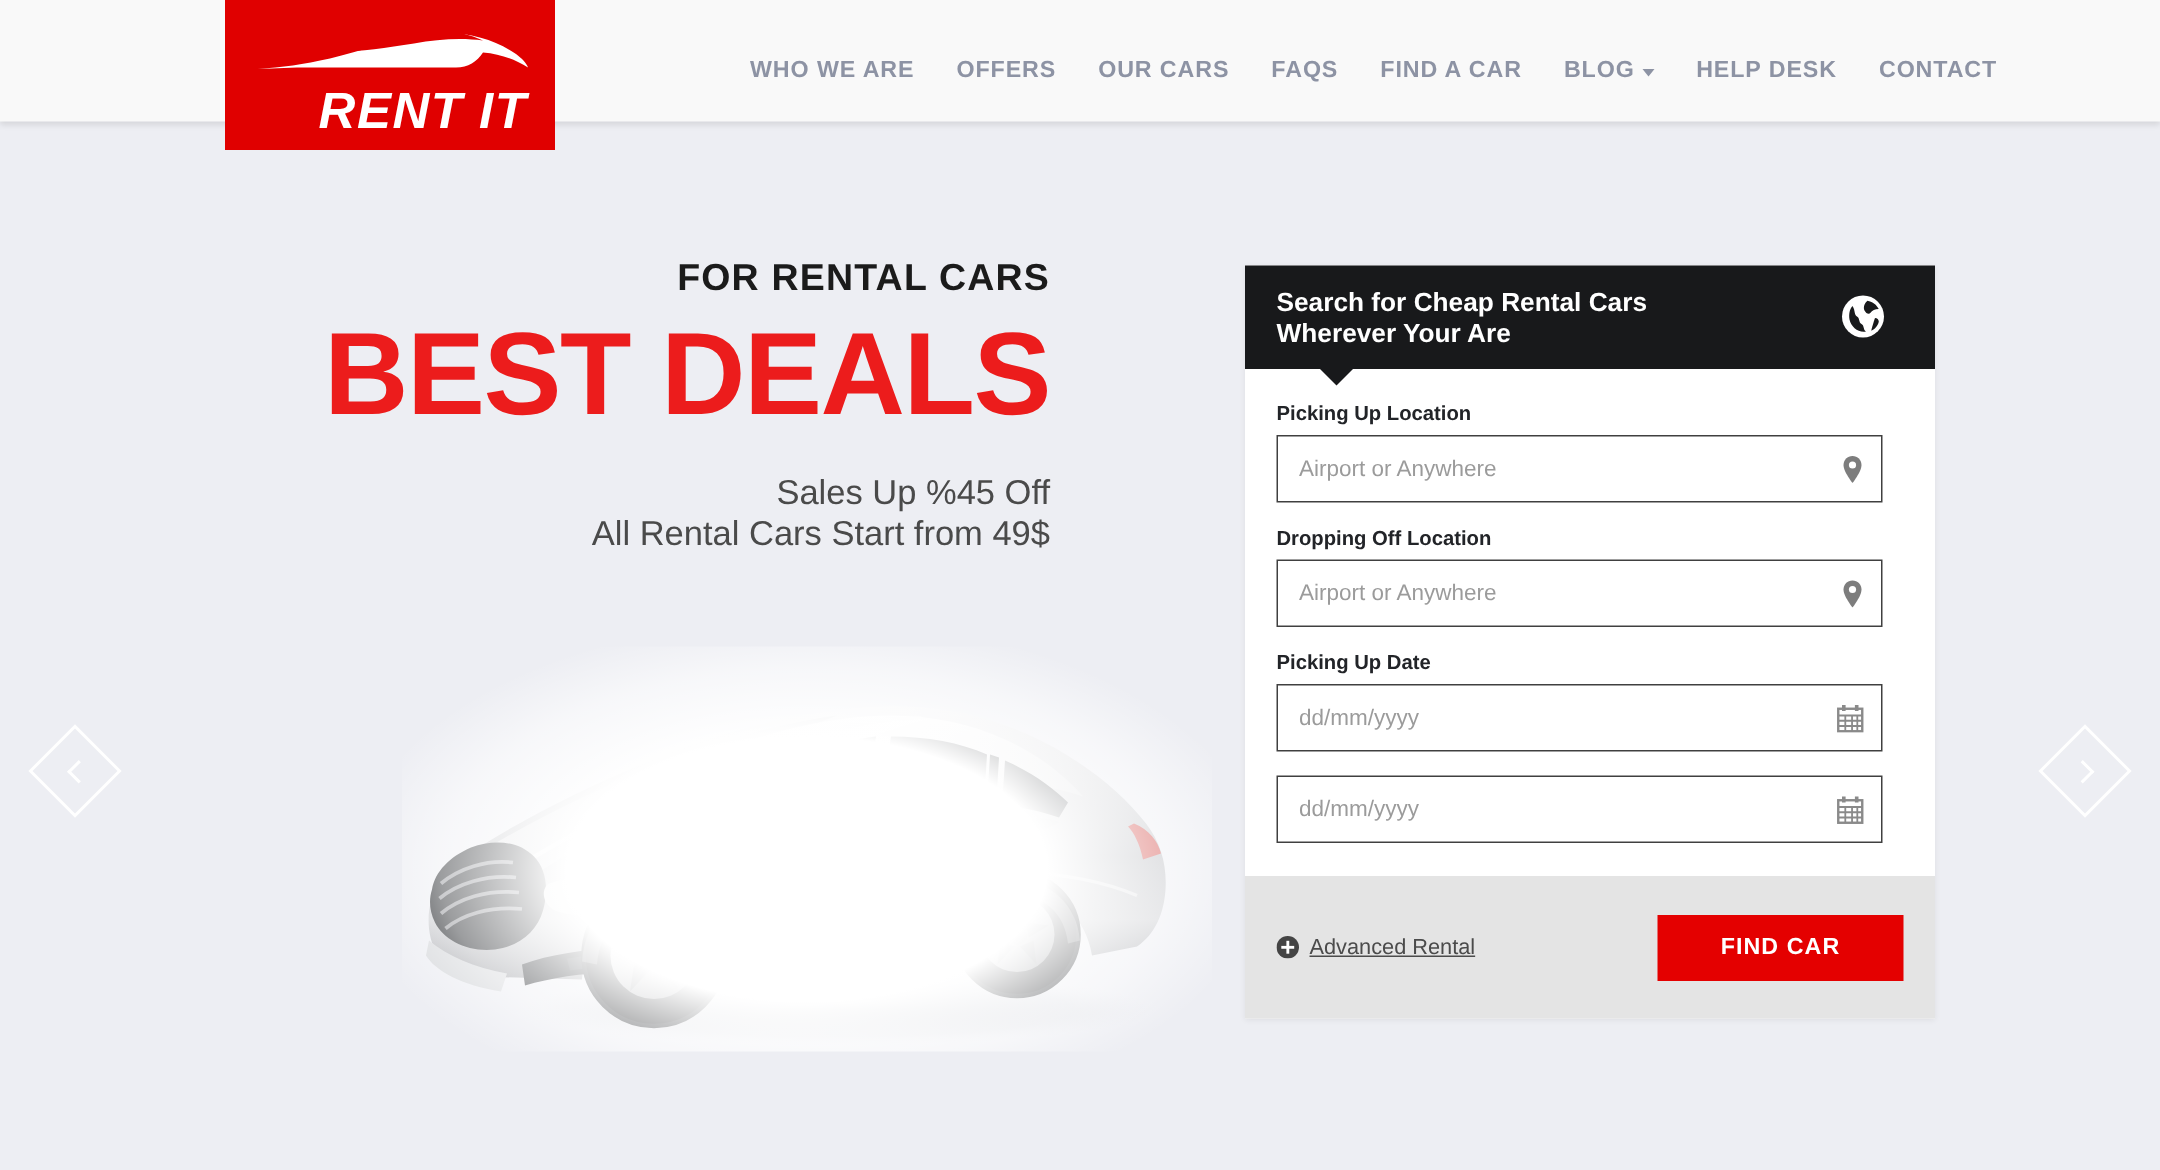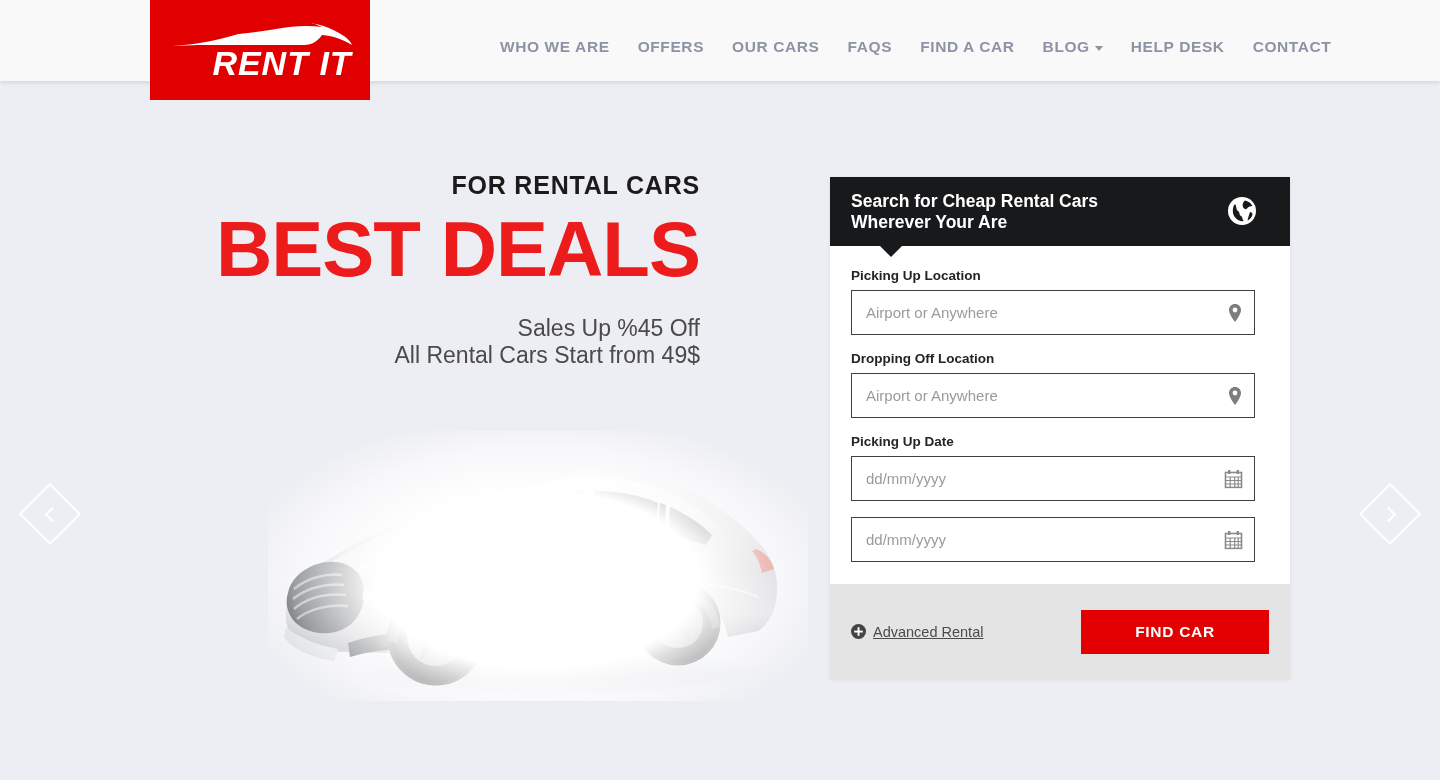--- a/index.html
+++ b/index.html
@@ -21,21 +21,21 @@
   }
   .logo {
     position: absolute; left: 150px; top: 0;
     width: 220px; height: 100px;
     background: #e00000;
     z-index: 25;
     overflow: hidden;
   }
   .logo-car { position: absolute; left: 18px; top: 12px; }
   .logo-text {
-    position: absolute; left: 0; top: 44px; width: 264px;
+    position: absolute; left: 0; top: 55px; width: 264px;
     text-align: center;
     color: #ffffff;
     font-size: 34px;
     font-weight: bold;
     font-style: italic;
     letter-spacing: 1px;
     font-family: "Liberation Sans", sans-serif;
   }
 
   .nav {
@@ -206,21 +206,21 @@
   }
   .adv-search-label {
     color: #4b4b4b;
     font-size: 14.5px;
     text-decoration: underline;
   }
   .find-btn {
     background: #e40000;
     color: #ffffff;
     border: none;
-    width: 188px; height: 44px;
+    width: 164px; height: 44px;
     font-size: 15.5px;
     font-weight: bold;
     letter-spacing: 0.7px;
     font-family: "Liberation Sans", sans-serif;
     cursor: pointer;
   }
 </style>
 </head>
 <body>
 

